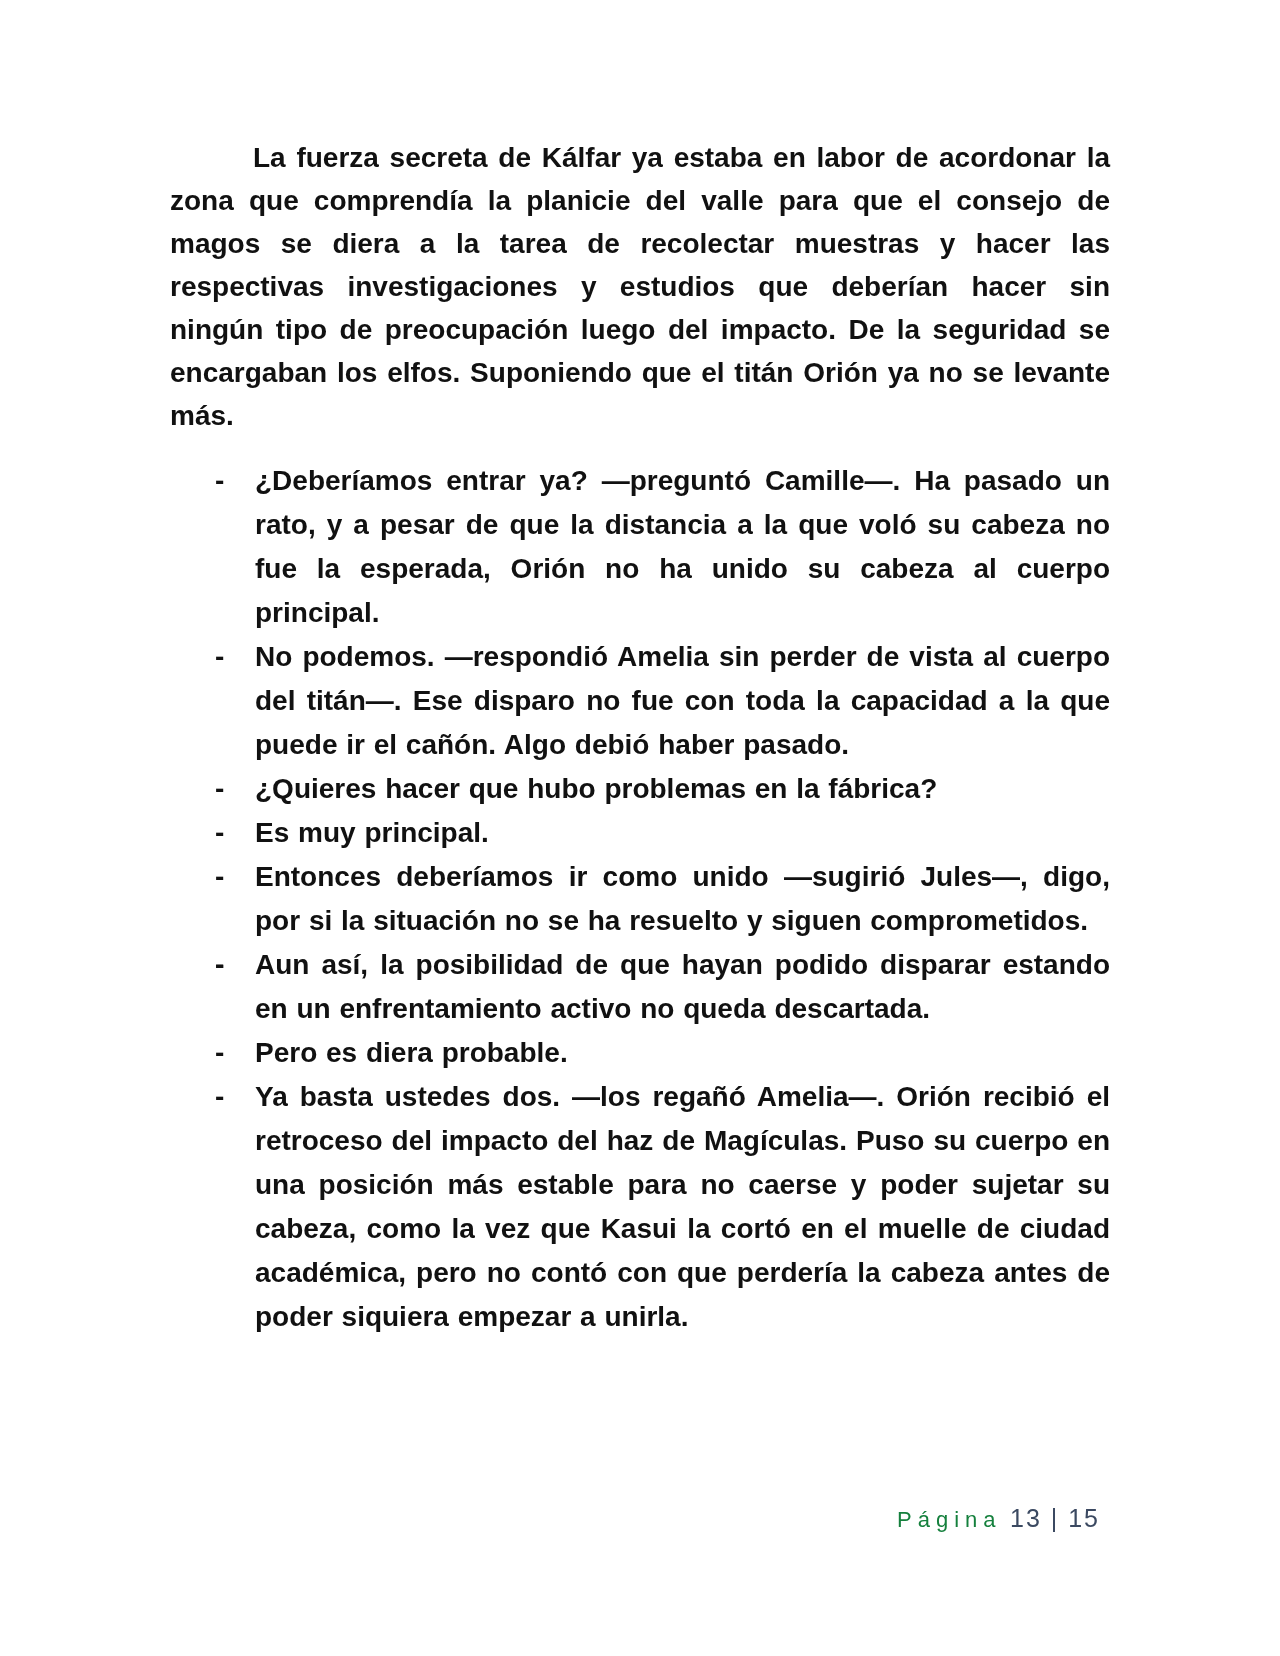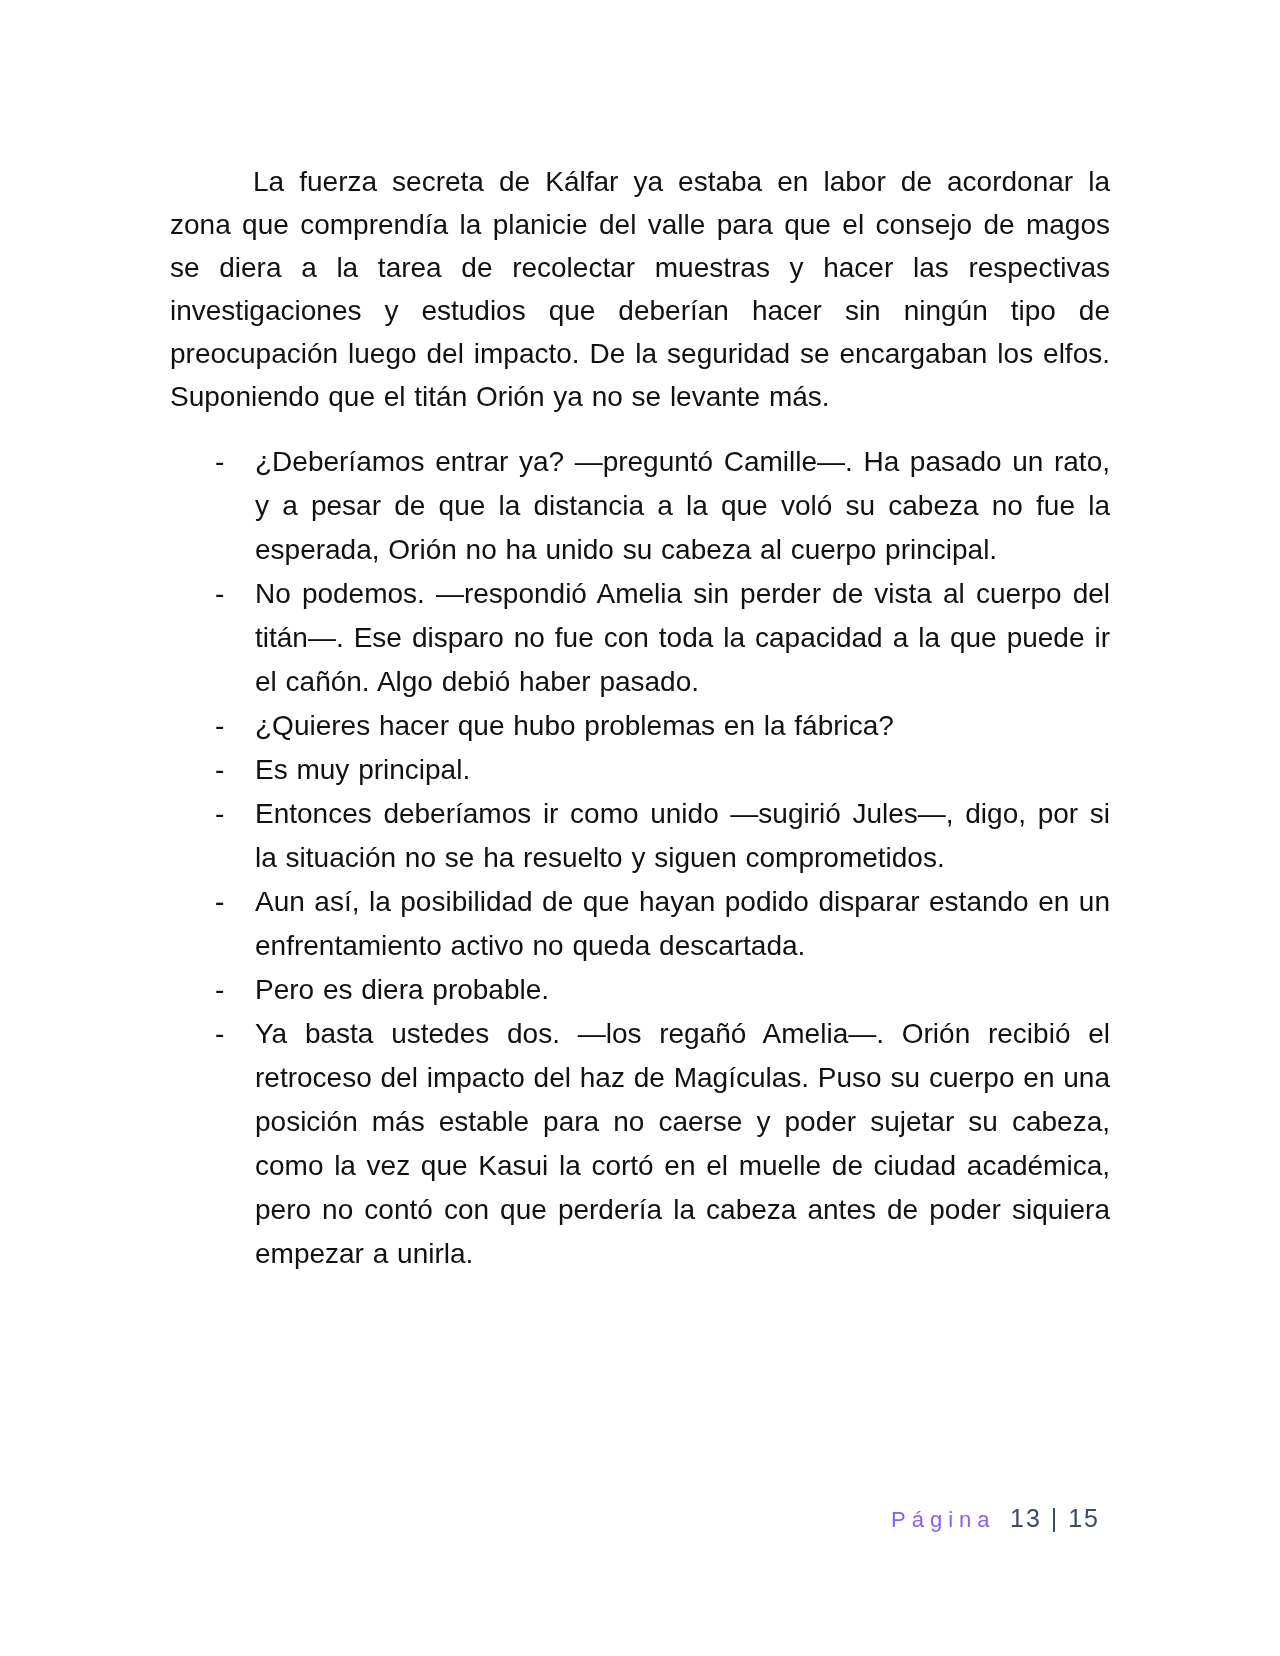--- a/index.html
+++ b/index.html
@@ -12,22 +12,23 @@
     width: 1280px;
     height: 1656px;
     background: #ffffff;
     overflow: hidden;
     font-family: "Liberation Sans", "DejaVu Sans", sans-serif;
     color: #111111;
   }
   .content {
     position: absolute;
     left: 170px;
-    top: 160px;
+    top: 136px;
     width: 940px;
+    font-weight: bold;
   }
   .paragraph {
     font-size: 28px;
     line-height: 43px;
     text-align: justify;
     text-indent: 83px;
     margin: 0 0 22px 0;
     word-spacing: 1px;
   }
   .dialogue {
@@ -49,27 +50,27 @@
   }
   .footer {
     position: absolute;
     top: 1504px;
     right: 180px;
     white-space: nowrap;
   }
   .footer .label {
     font-size: 22px;
     letter-spacing: 6px;
-    color: #8b5cf6;
+    color: #15803d;
   }
   .footer .pagenum {
     font-size: 25px;
     letter-spacing: 2px;
     color: #3b4961;
-    margin-left: 10px;
+    margin-left: 4px;
   }
 </style>
 </head>
 <body>
 
 <div class="page">
 
   <div class="content">
 
     <p class="paragraph">La fuerza secreta de Kálfar ya estaba en labor de acordonar la zona que comprendía la planicie del valle para que el consejo de magos se diera a la tarea de recolectar muestras y hacer las respectivas investigaciones y estudios que deberían hacer sin ningún tipo de preocupación luego del impacto. De la seguridad se encargaban los elfos. Suponiendo que el titán Orión ya no se levante más.</p>

